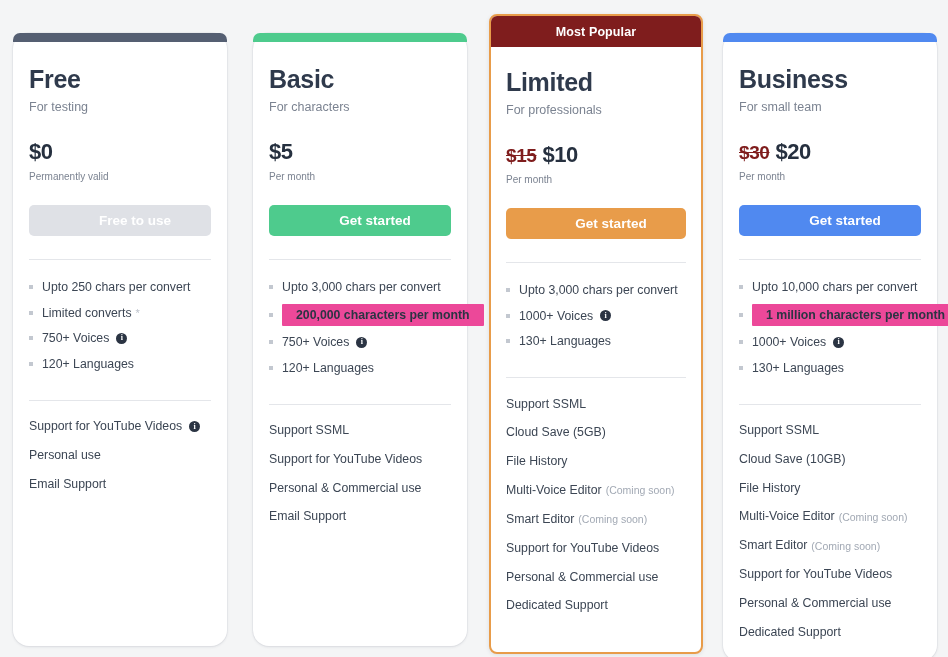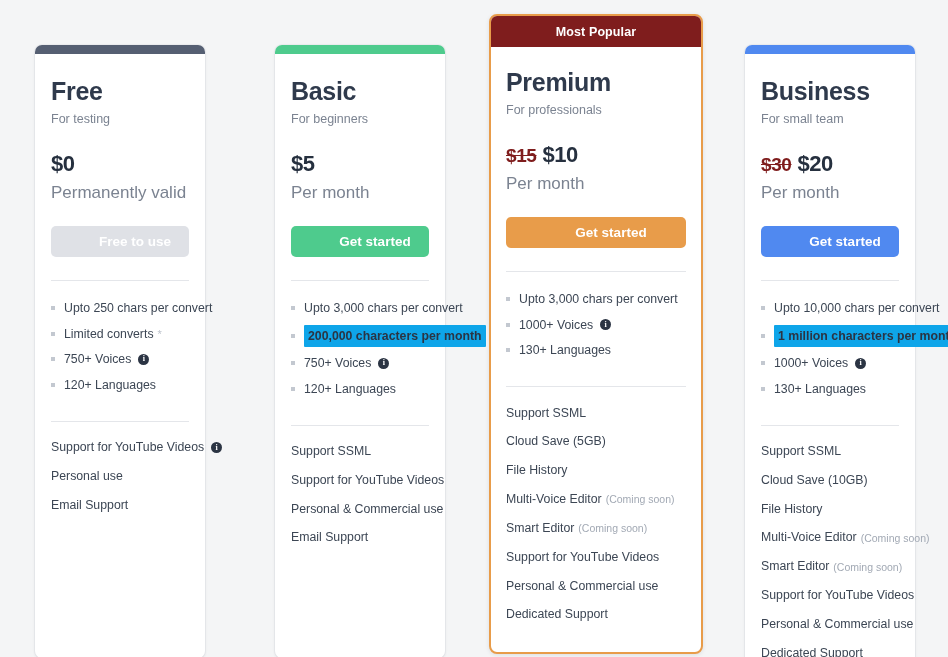--- a/index.html
+++ b/index.html
@@ -14,29 +14,28 @@
     width: 948px; height: 657px;
     display: flex;
     align-items: flex-start;
     padding: 33px 0 0 0;
     gap: 0;
   }
 
   
   .card {
     position: relative;
-    width: 170px;
+    width: 214px;
     background: #ffffff;
-    border-radius: 7px;
+    border-radius: 16px;
     box-shadow: 0 1px 3px rgba(20,30,60,0.10), 0 0 0 1px rgba(20,30,60,0.03);
     display: flex;
     flex-direction: column;
     padding: 0 0 14px 0;
     min-height: 613px;
-    margin-top: 12px;
   }
   .card-slot { flex: 0 0 240px; display: flex; justify-content: center; }
   .card-slot.free    { flex-basis: 240px; }
   .card-slot.basic   { flex-basis: 240px; }
   .card-slot.premium { flex-basis: 232px; }
   .card-slot.business{ flex-basis: 236px; }
 
   .topbar {
     height: 9px;
     border-radius: 7px 7px 0 0;
@@ -96,21 +95,21 @@
     text-decoration: line-through;
     letter-spacing: -.4px;
   }
   .price-now {
     font-size: 22px;
     font-weight: bold;
     color: #26303f;
     letter-spacing: -.5px;
   }
   .price-period {
-    font-size: 17px;
+    font-size: 10px;
     color: #7b8391;
     margin-top: 6px;
   }
 
   .cta {
     margin-top: 23px;
     height: 31px;
     width: 100%;
     border: none;
     border-radius: 5px;
@@ -155,22 +154,22 @@
     font-size: 12.3px;
     color: #3c4654;
     padding: 5.5px 0;
     line-height: 1.45;
     display: flex;
     align-items: center;
     flex-wrap: nowrap;
   }
 
   .hl {
-    background: #0ea5e9;
-    padding: 2px 4px;
+    background: #ec4899;
+    padding: 2px 14px;
     border-radius: 1px;
     color: #2b3443;
     font-weight: 600;
     white-space: nowrap;
   }
   .soon {
     color: #a2a9b4;
     font-size: 10.5px;
     margin-left: 4px;
     white-space: nowrap;
@@ -248,21 +247,21 @@
             </li>
           </ul>
         </div>
       </div>
     </div>
     <div class="card-slot basic">
       <div class="card">
         <div class="topbar" style="background: rgb(78, 203, 141);"></div>
         <div class="card-body">
           <div class="plan-name">Basic</div>
-          <div class="plan-tagline">For beginners</div>
+          <div class="plan-tagline">For characters</div>
           <div class="price-row">
             <span class="price-now">$5</span>
           </div>
           <div class="price-period">Per month</div>
           <button class="cta" style="background: rgb(78, 203, 141);">Get started</button>
           <div class="divider"></div>
           <ul class="bullet-list">
             <li>
               <span class="sq"></span>
               <span class="lbl">Upto 3,000 chars per convert</span>
@@ -296,21 +295,21 @@
               <span class="lbl">Email Support</span>
             </li>
           </ul>
         </div>
       </div>
     </div>
     <div class="card-slot premium">
       <div class="card featured" style="border-color: rgb(232, 156, 74);">
         <div class="ribbon" style="background: #7f1d1d;">Most Popular</div>
         <div class="card-body">
-          <div class="plan-name">Premium</div>
+          <div class="plan-name">Limited</div>
           <div class="plan-tagline">For professionals</div>
           <div class="price-row">
             <span class="price-old">$15</span>
             <span class="price-now">$10</span>
           </div>
           <div class="price-period">Per month</div>
           <button class="cta" style="background: rgb(232, 156, 74);">Get started</button>
           <div class="divider"></div>
           <ul class="bullet-list">
             <li>

